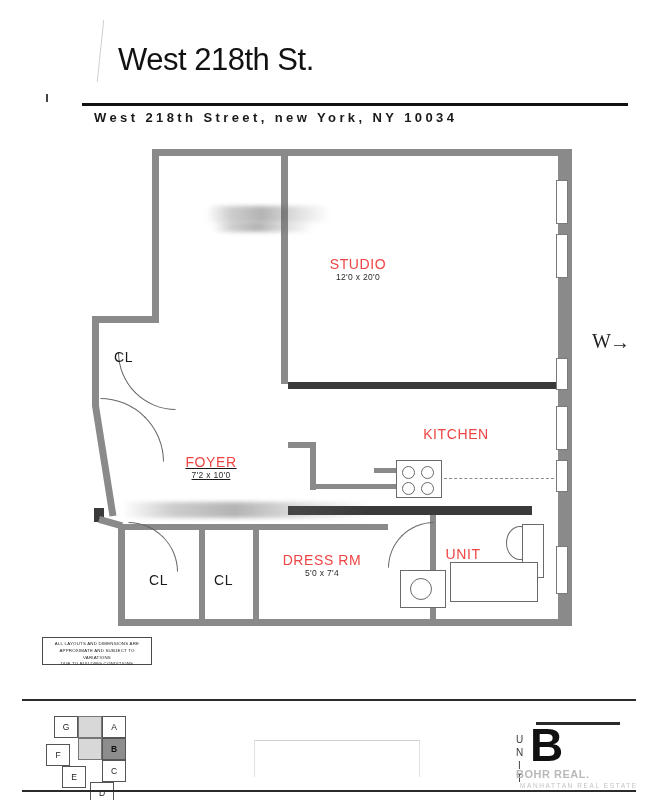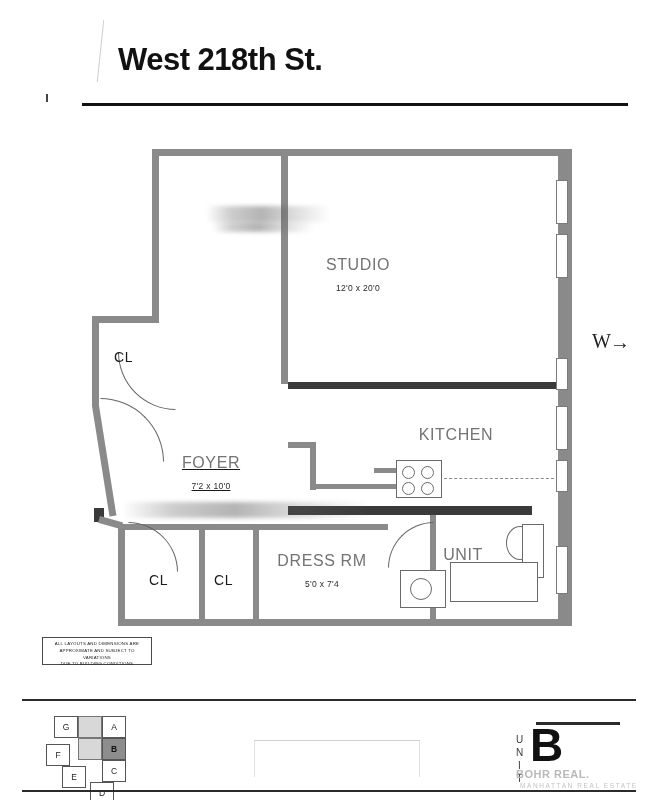--- a/index.html
+++ b/index.html
@@ -20,21 +20,21 @@
     inset: 0;
     background: #ffffff;
   }
 
   
   .title {
     position: absolute;
     left: 118px;
     top: 42px;
     font-size: 31px;
-    font-weight: bold;
+    font-weight: normal;
     letter-spacing: -0.5px;
     color: #111;
     white-space: nowrap;
   }
   .title-rule {
     position: absolute;
     left: 82px;
     top: 103px;
     width: 546px;
     height: 3px;
@@ -82,31 +82,31 @@
   }
   .wall.dark { background: #3a3a3a; }
   .wall.mid  { background: #8a8a8a; }
 
   .room-label {
     position: absolute;
     text-align: center;
     line-height: 1.15;
   }
   .room-label .name {
-    font-size: 16px;
+    font-size: 14px;
     letter-spacing: 0.6px;
-    color: #737373;
+    color: #ef4444;
     display: block;
   }
   .room-label .dims {
     font-size: 8.5px;
     letter-spacing: 0.3px;
     color: #2a2a2a;
     display: block;
-    margin-top: 10px;
+    margin-top: 1px;
   }
   .closet-label {
     position: absolute;
     font-size: 14px;
     letter-spacing: 0.6px;
     color: #1a1a1a;
   }
 
   
   .door {
@@ -292,20 +292,21 @@
 </head>
 <body>
 
 <div class="page">
 
   <div class="tick-diag"></div>
   <div class="tick-left"></div>
 
   <div class="title">West 218th St.</div>
   <div class="title-rule"></div>
+  <div class="subtitle">West 218th Street, new York, NY 10034</div>
 
   <div class="plan">
 
     <div class="wall mid" style="left:152px; top:19px; width:420px; height:7px;"></div>
 
     <div class="wall mid" style="left:558px; top:19px; width:14px; height:245px;"></div>
 
     <div class="wall mid" style="left:558px; top:264px; width:14px; height:232px;"></div>
 
     <div class="wall mid" style="left:118px; top:489px; width:454px; height:7px;"></div>

